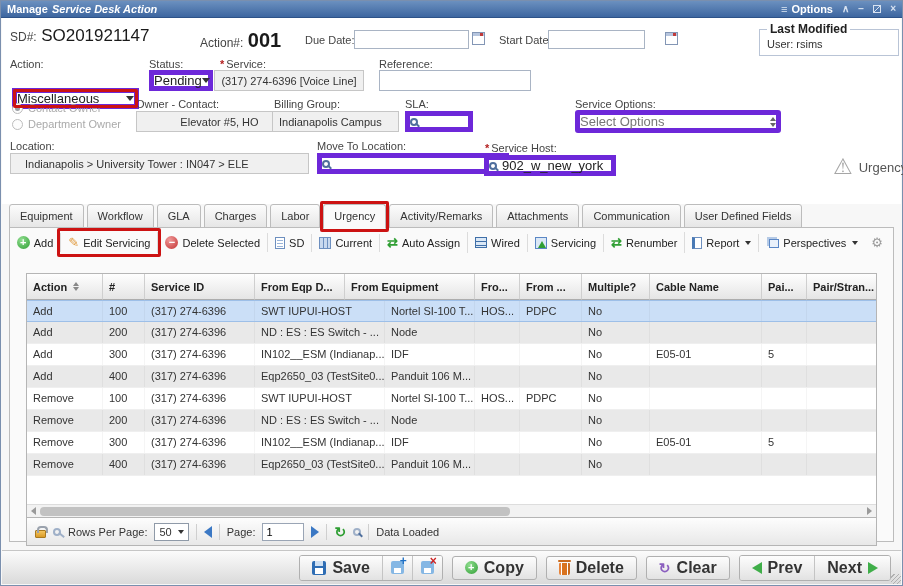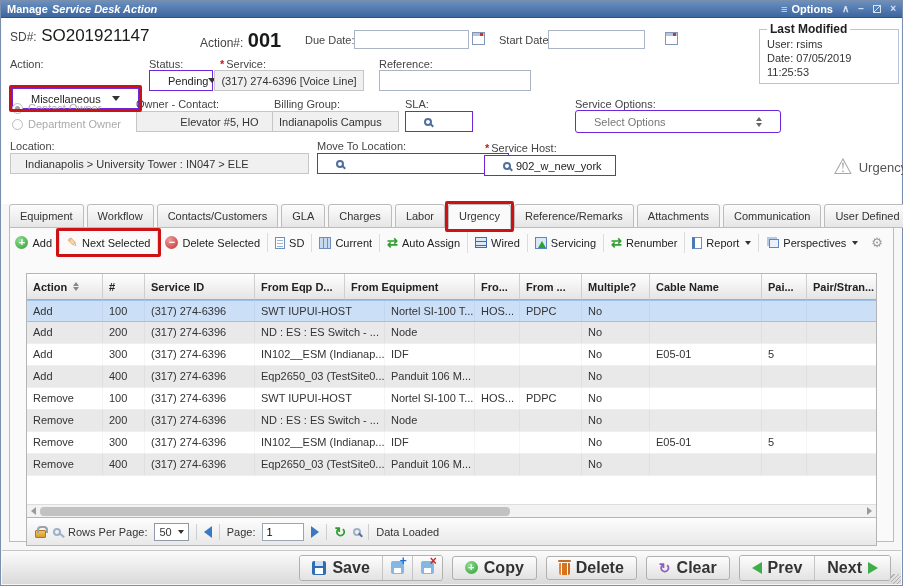--- a/index.html
+++ b/index.html
@@ -36,22 +36,22 @@
   .req { color:#b42020; font-weight:bold; margin-right:2px; font-size:11px; }
 
   .tinput { border:1px solid #a9b4c4; background:#fff; height:19px; font-size:11px; padding:0 4px; }
   .ro-box {
     border:1px solid #c6c6c6; background:#f0f0f0; height:21px; font-size:11px; color:#333;
     display:flex; align-items:center; justify-content:center; padding:0 6px;
     white-space:nowrap; overflow:hidden;
   }
   .ro-box.left { justify-content:flex-start; }
   .sel {
-    border:1px solid #6d28d9; background:#fff; height:21px; font-size:11px; color:#222;
-    display:flex; align-items:center; padding:0 18px; cursor:default;
+    border:5px solid #6d28d9; background:#fff; height:21px; font-size:13px; color:#222;
+    display:flex; align-items:center; padding:0 0; cursor:default;
   }
   .sel .caret-down { margin-left:auto; }
   .caret-down { width:0; height:0; border-left:4px solid transparent; border-right:4px solid transparent;
     border-top:5px solid #333; display:inline-block; }
   .updown { display:inline-flex; flex-direction:column; gap:2px; margin-left:auto; }
   .updown i { width:0;height:0;border-left:3px solid transparent;border-right:3px solid transparent; }
   .updown .u { border-bottom:4px solid #666; } .updown .d { border-top:4px solid #666; }
 
   .mag-icon { width:8px; height:8px; border:2px solid #4f6f9d; border-radius:50%; position:relative;
     display:inline-block; flex:0 0 auto; }
@@ -234,21 +234,20 @@
     <span class="fa lbl" style="left:303px; top:16px;">Due Date:</span>
     <input class="fa tinput" style="left: 352px; top: 12px; width: 115px;" value="">
     <span class="fa cal-icon" style="left:470px; top:13px;"></span>
     <span class="fa lbl" style="left:497px; top:16px;">Start Date:</span>
     <input class="fa tinput" style="left: 546px; top: 12px; width: 97px;" value="">
     <span class="fa cal-icon" style="left:646px; top:13px;"></span>
 
     <fieldset class="fa lastmod" style="left:757px; top:4px; width:140px;">
       <legend>Last Modified</legend>
       <div>User: rsims</div>
-      <div>Date: 07/05/2019 11:25:53</div>
     </fieldset>
 
     <span class="fa lbl" style="left:8px; top:40px;">Action:</span>
     <div class="fa sel callout" style="left:10px; top:52px; width:127px;">
       <span>Miscellaneous</span>
       <span class="caret-down"></span>
     </div>
 
     <span class="fa lbl" style="left:147px; top:40px;">Status:</span>
     <div class="fa sel" style="left:147px; top:52px; width:64px;">
@@ -309,41 +308,40 @@
 
     <div class="fa urgency-wrap" style="left:831px; top:138px;">
       <span class="warning-triangle">⚠</span>
       <span class="urgency-text">Urgency</span>
     </div>
   </div>
 
   <div class="tab-bar">
       <div class="tab">Equipment</div>
       <div class="tab">Workflow</div>
-      <div class="tab">Contacts/Customers</div>
       <div class="tab">GLA</div>
       <div class="tab">Charges</div>
       <div class="tab">Labor</div>
       <div class="tab active callout">Urgency</div>
-      <div class="tab">Reference/Remarks</div>
+      <div class="tab">Activity/Remarks</div>
       <div class="tab">Attachments</div>
       <div class="tab">Communication</div>
       <div class="tab">User Defined Fields</div>
     </div>
 
   <div class="panel">
     <div class="toolbar">
       <div class="titems">
           <div class="tbtn">
             <span class="ticon add-icon circle-ic"></span>
             <span>Add</span>
           </div>
           <div class="tbtn callout">
             <span class="ticon edit-icon"></span>
-            <span>Next Selected</span>
+            <span>Edit Servicing</span>
           </div>
           <div class="tbtn">
             <span class="ticon delete-icon circle-ic"></span>
             <span>Delete Selected</span>
           </div>
           <div class="tbtn">
             <span class="ticon sd-icon"></span>
             <span>SD</span>
           </div>
           <div class="tbtn">

